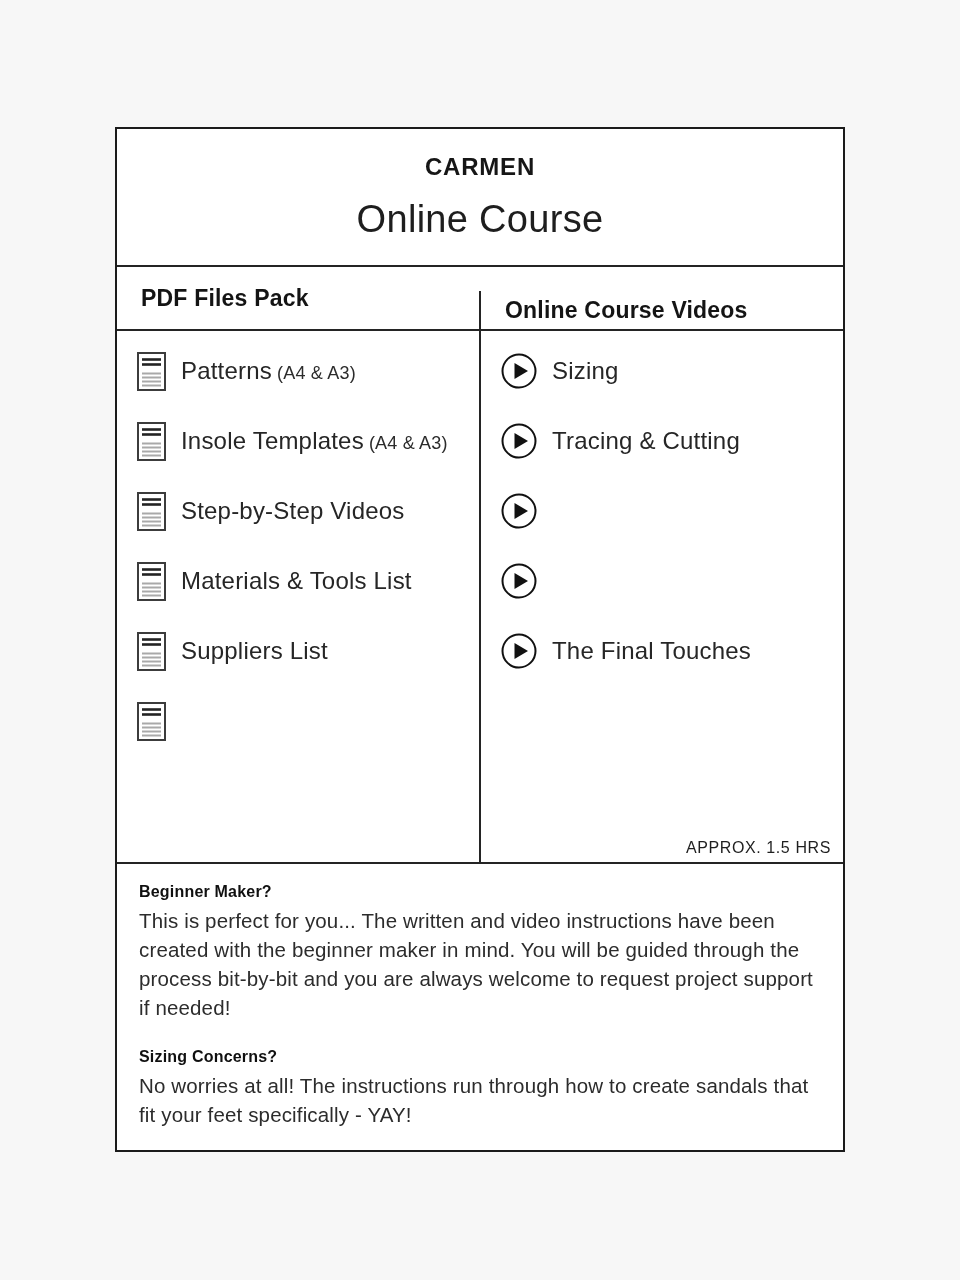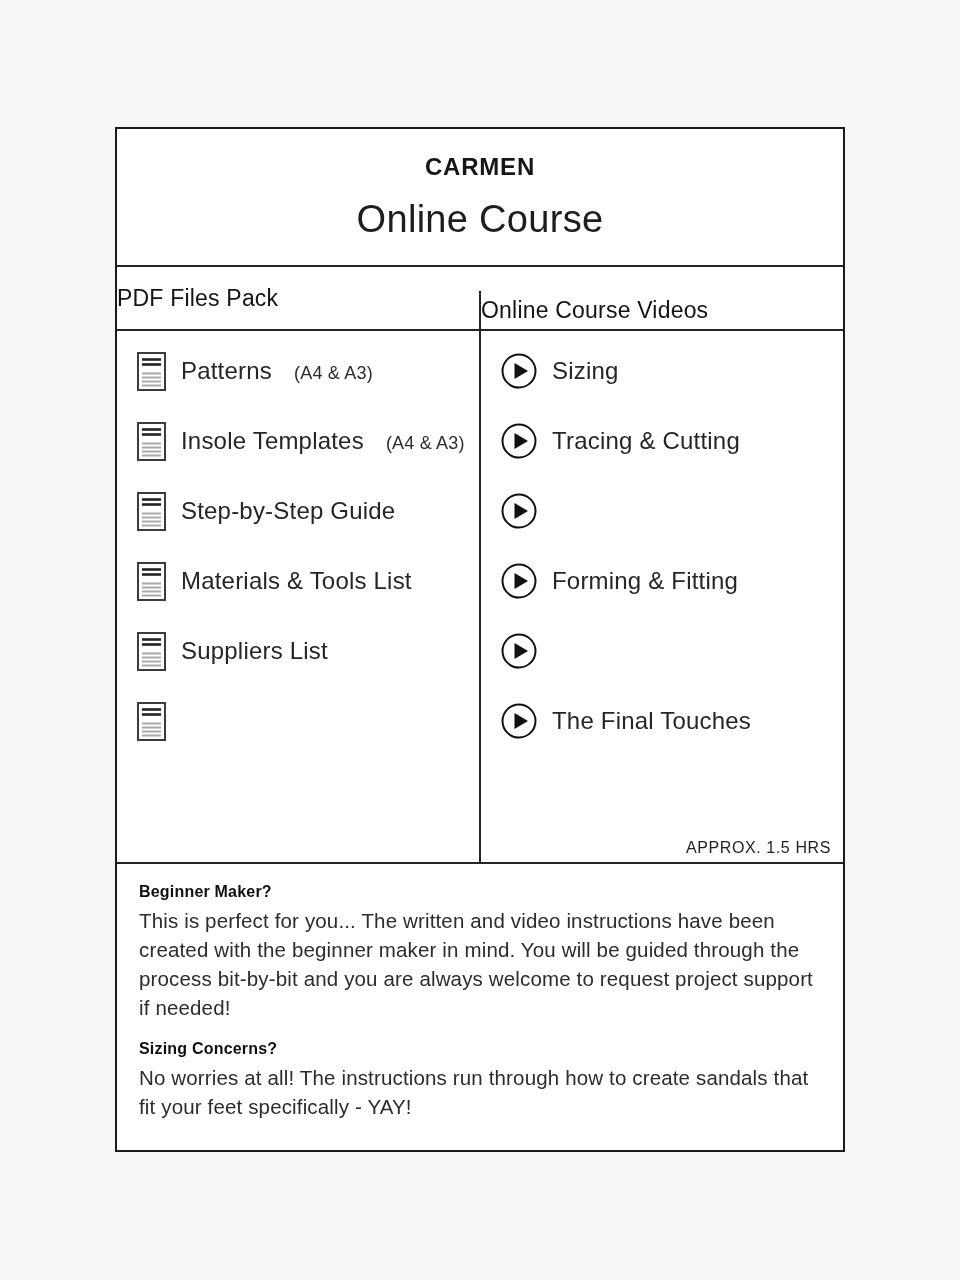--- a/index.html
+++ b/index.html
@@ -52,24 +52,25 @@
   .cols-head {
     display: grid;
     grid-template-columns: 362px 1fr;
     height: 64px;
     box-sizing: border-box;
     border-bottom: 2px solid #242424;
   }
   .cols-head .head-cell {
     display: flex;
     align-items: center;
-    font-weight: normal;
+    font-weight: bold;
     font-size: 23px;
     color: #141414;
     letter-spacing: 0.2px;
+    padding-left: 24px;
     box-sizing: border-box;
   }
   .cols-head .head-cell.right {
     border-left: 2px solid #242424;
     margin-top: 24px;
   }
   
   .cols-body {
     display: grid;
     grid-template-columns: 362px 1fr;
@@ -94,42 +95,42 @@
   }
   .row-label {
     font-size: 24px;
     color: #262626;
     letter-spacing: 0.2px;
     white-space: nowrap;
   }
   .label-note {
     font-size: 18px;
     color: #2c2c2c;
-    margin-left: 22px;
+    margin-left: 5px;
   }
   .label-note:empty { display: none; }
   .doc-icon-svg, .play-icon-svg {
     flex: 0 0 auto;
     display: block;
   }
   .approx-note {
     position: absolute;
     right: 12px;
     bottom: 5px;
     font-size: 16px;
     letter-spacing: 0.6px;
     color: #1f1f1f;
     white-space: nowrap;
   }
   
   .info {
     padding: 13px 23px 0 22px;
   }
   .info-section + .info-section {
-    margin-top: 12px;
+    margin-top: 20px;
   }
   .info-heading {
     font-size: 16px;
     font-weight: bold;
     line-height: 29px;
     color: #101010;
     letter-spacing: 0.2px;
   }
   .info-body {
     font-size: 20.5px;
@@ -185,21 +186,21 @@
   <div class="row">
     <svg class="doc-icon-svg" width="29" height="39" viewBox="0 0 29 39" aria-hidden="true">
       <rect x="1" y="1" width="27" height="37" fill="#ffffff" stroke="#3c3c3c" stroke-width="2"></rect>
       <line x1="5" y1="7.5" x2="24" y2="7.5" stroke="#232323" stroke-width="2.6"></line>
       <line x1="5" y1="12.5" x2="24" y2="12.5" stroke="#232323" stroke-width="2.6"></line>
       <line x1="5" y1="21.5" x2="24" y2="21.5" stroke="#a9a9a9" stroke-width="2"></line>
       <line x1="5" y1="25.5" x2="24" y2="25.5" stroke="#a9a9a9" stroke-width="2"></line>
       <line x1="5" y1="29.5" x2="24" y2="29.5" stroke="#a9a9a9" stroke-width="2"></line>
       <line x1="5" y1="33.5" x2="24" y2="33.5" stroke="#a9a9a9" stroke-width="2"></line>
     </svg>
-    <span class="row-label"><span>Step-by-Step Guide</span></span>
+    <span class="row-label"><span>Step-by-Step Videos</span></span>
   </div>
 
   <div class="row">
     <svg class="doc-icon-svg" width="29" height="39" viewBox="0 0 29 39" aria-hidden="true">
       <rect x="1" y="1" width="27" height="37" fill="#ffffff" stroke="#3c3c3c" stroke-width="2"></rect>
       <line x1="5" y1="7.5" x2="24" y2="7.5" stroke="#232323" stroke-width="2.6"></line>
       <line x1="5" y1="12.5" x2="24" y2="12.5" stroke="#232323" stroke-width="2.6"></line>
       <line x1="5" y1="21.5" x2="24" y2="21.5" stroke="#a9a9a9" stroke-width="2"></line>
       <line x1="5" y1="25.5" x2="24" y2="25.5" stroke="#a9a9a9" stroke-width="2"></line>
       <line x1="5" y1="29.5" x2="24" y2="29.5" stroke="#a9a9a9" stroke-width="2"></line>
@@ -253,27 +254,20 @@
     <span class="row-label">Tracing &amp; Cutting</span>
   </div>
 
   <div class="row">
     <svg class="play-icon-svg" width="36" height="36" viewBox="0 0 36 36" aria-hidden="true">
       <circle cx="18" cy="18" r="16.5" fill="none" stroke="#111111" stroke-width="2"></circle>
       <path d="M13.5 10 L27 18 L13.5 26 Z" fill="#111111"></path>
     </svg>
   </div>
 
-  <div class="row">
-    <svg class="play-icon-svg" width="36" height="36" viewBox="0 0 36 36" aria-hidden="true">
-      <circle cx="18" cy="18" r="16.5" fill="none" stroke="#111111" stroke-width="2"></circle>
-      <path d="M13.5 10 L27 18 L13.5 26 Z" fill="#111111"></path>
-    </svg>
-    <span class="row-label">Forming &amp; Fitting</span>
-  </div>
 
   <div class="row">
     <svg class="play-icon-svg" width="36" height="36" viewBox="0 0 36 36" aria-hidden="true">
       <circle cx="18" cy="18" r="16.5" fill="none" stroke="#111111" stroke-width="2"></circle>
       <path d="M13.5 10 L27 18 L13.5 26 Z" fill="#111111"></path>
     </svg>
   </div>
 
   <div class="row">
     <svg class="play-icon-svg" width="36" height="36" viewBox="0 0 36 36" aria-hidden="true">

